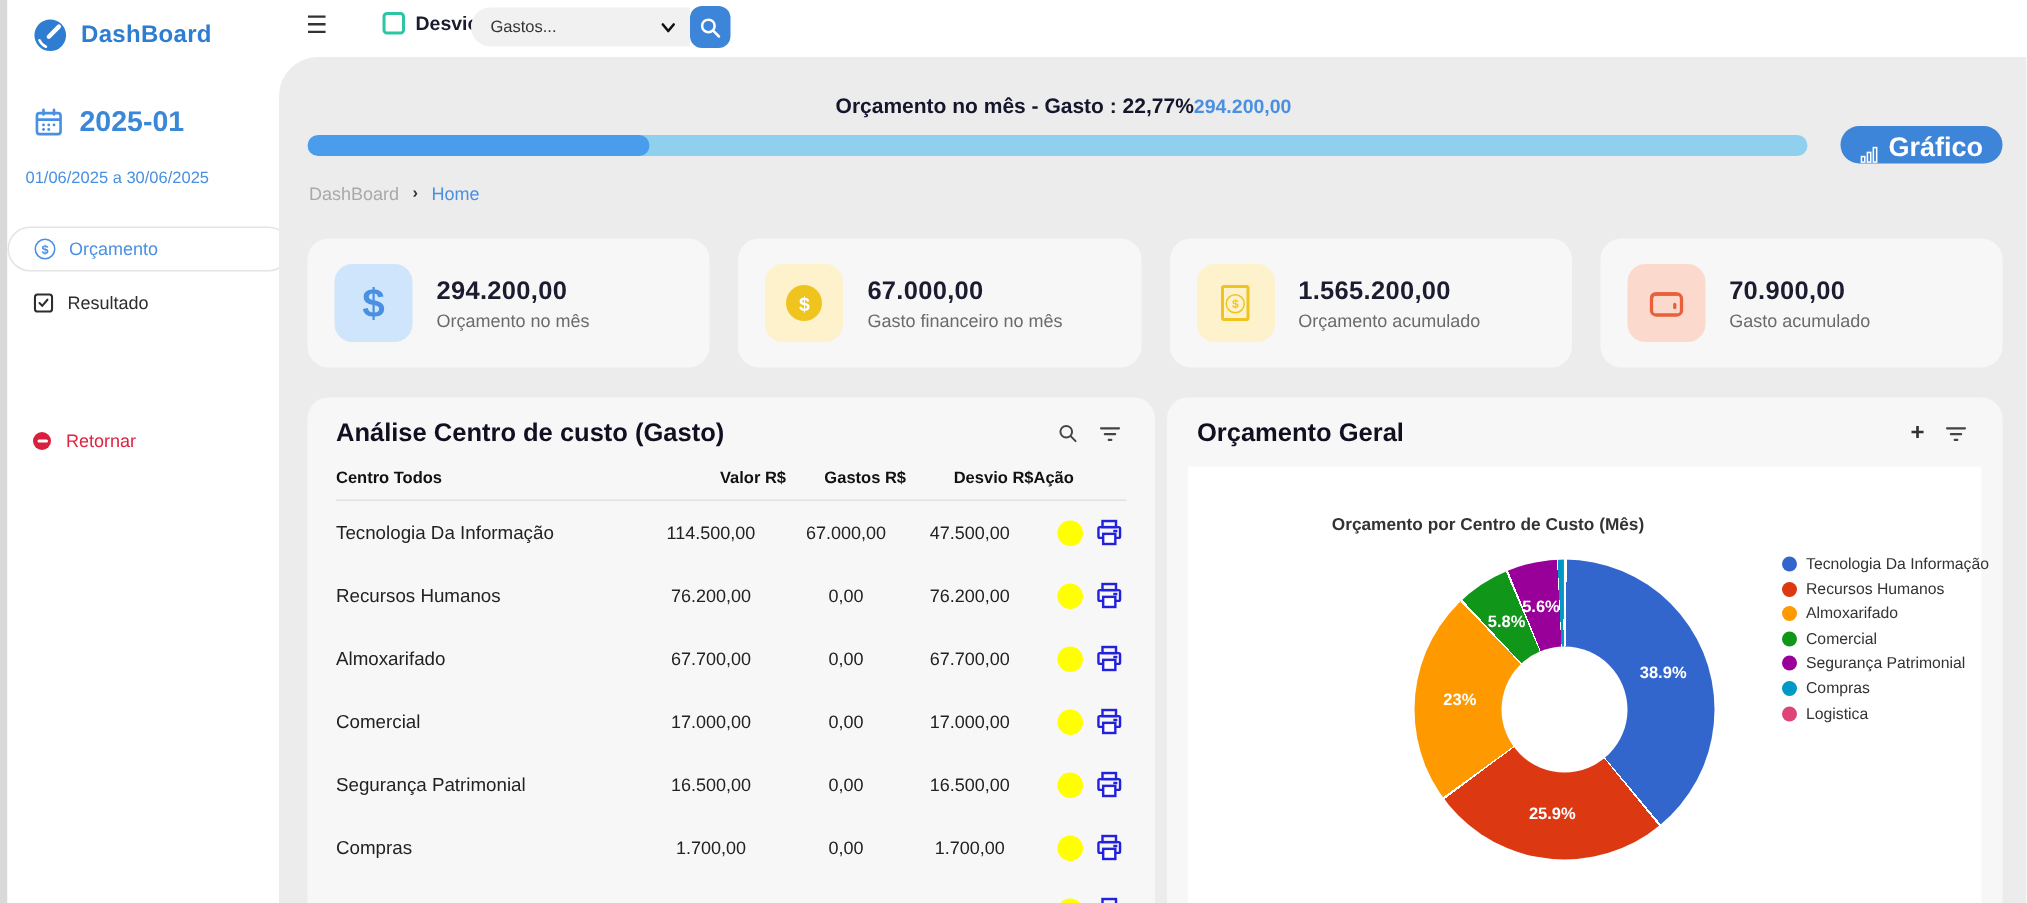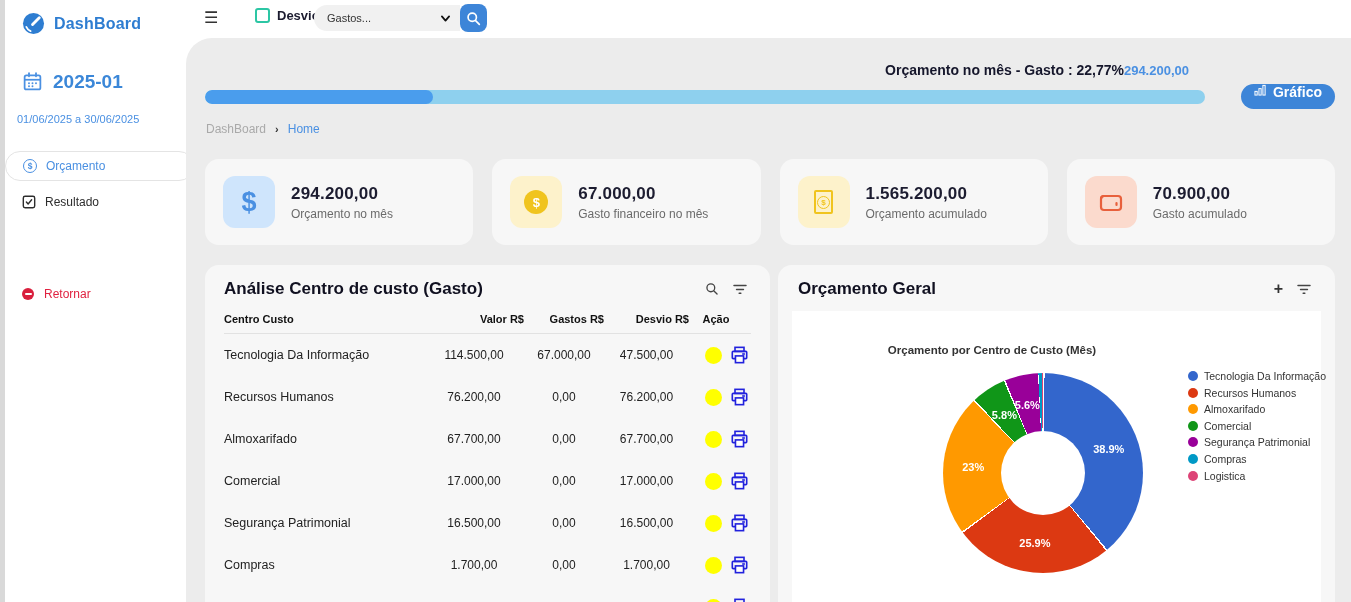--- a/index.html
+++ b/index.html
@@ -36,27 +36,27 @@
   .select-wrap { position:absolute; left:128px; top:5px; width:146px; height:26px; background:#f1f1f1;
     border-radius:13px 0 0 13px; display:flex; align-items:center; justify-content:space-between;
     padding:0 8px 0 13px; cursor:pointer; }
   .select-value { font-size:11px; color:#333; }
   .search-btn { position:absolute; left:274px; top:4px; width:27px; height:28px; background:#3d85d8;
     border:none; border-radius:8px; display:flex; align-items:center; justify-content:center; cursor:pointer; }
 
   
   .main { position:absolute; left:186px; top:38px; width:1165px; height:564px;
     background:#ececec; border-top-left-radius:26px; }
-  .hero-row { position:absolute; left:3px; top:24px; width:1000px; display:flex; justify-content:flex-end; align-items:flex-end; }
+  .hero-row { position:absolute; left:23px; top:24px; width:1000px; display:flex; justify-content:center; align-items:flex-end; }
   .hero-title { font-size:14px; font-weight:bold; color:#15162b; }
   .hero-value { font-size:13px; font-weight:bold; color:#4a90e2; }
   .progress-track { position:absolute; left:19px; top:52px; width:1000px; height:14px; background:#8ed0ee; border-radius:7px; overflow:hidden; }
   .progress-fill { height:100%; background:#4a9ded; border-radius:7px; }
   .grafico-btn { position:absolute; right:16px; top:46px; height:25px; padding:0 13px; background:#3d85d8; border:none;
-    border-radius:13px; color:#fff; font-size:14px; font-weight:bold; display:flex; align-items:flex-start; gap:6px;
+    border-radius:13px; color:#fff; font-size:18px; font-weight:bold; display:flex; align-items:flex-end; gap:6px;
     font-family:"Liberation Sans",sans-serif; cursor:pointer; }
   .breadcrumb { position:absolute; left:20px; top:84px; display:flex; align-items:center; gap:9px; font-size:12px; }
   .crumb-root { color:#a9a9a9; }
   .crumb-sep { color:#333; font-weight:bold; font-size:11px; }
   .crumb-current { color:#4a90e2; cursor:pointer; }
 
   
   .cards-row { position:absolute; left:19px; top:121px; width:1130px; display:flex; gap:19px; }
   .stat-card { flex:1; height:86px; background:#f7f7f7; border-radius:14px; display:flex; align-items:center; gap:16px; padding:0 18px; }
   .icon-sq { width:52px; height:52px; border-radius:12px; display:flex; align-items:center; justify-content:center; flex-shrink:0; }
@@ -258,25 +258,25 @@
             <span class="ic">
               <svg width="14" height="12" viewBox="0 0 16 14">
                 <line x1="1" y1="3" x2="15" y2="3" stroke="#444" stroke-width="1.7" stroke-linecap="round"></line>
                 <line x1="4" y1="7.5" x2="12" y2="7.5" stroke="#444" stroke-width="1.7" stroke-linecap="round"></line>
                 <line x1="7" y1="12" x2="9" y2="12" stroke="#444" stroke-width="1.7" stroke-linecap="round"></line>
               </svg>
             </span>
           </span>
         </div>
         <div class="grid-head">
-          <span class="th">Centro Custo</span>
+          <span class="th">Centro Todos</span>
           <span class="th num">Valor R$</span>
           <span class="th num">Gastos R$</span>
           <span class="th num">Desvio R$</span>
-          <span class="th" style="text-align:center;padding-right:8px;">Ação</span>
+          <span class="th" style="text-align:left;padding-right:8px;">Ação</span>
         </div>
         <div id="table-rows">
   <div class="t-row">
     <span class="tc name">Tecnologia Da Informação</span>
     <span class="tc num">114.500,00</span>
     <span class="tc num">67.000,00</span>
     <span class="tc num">47.500,00</span>
     <span class="tc action">
       <span class="dot"></span>
       <svg width="19" height="18" viewBox="0 0 20 20">

